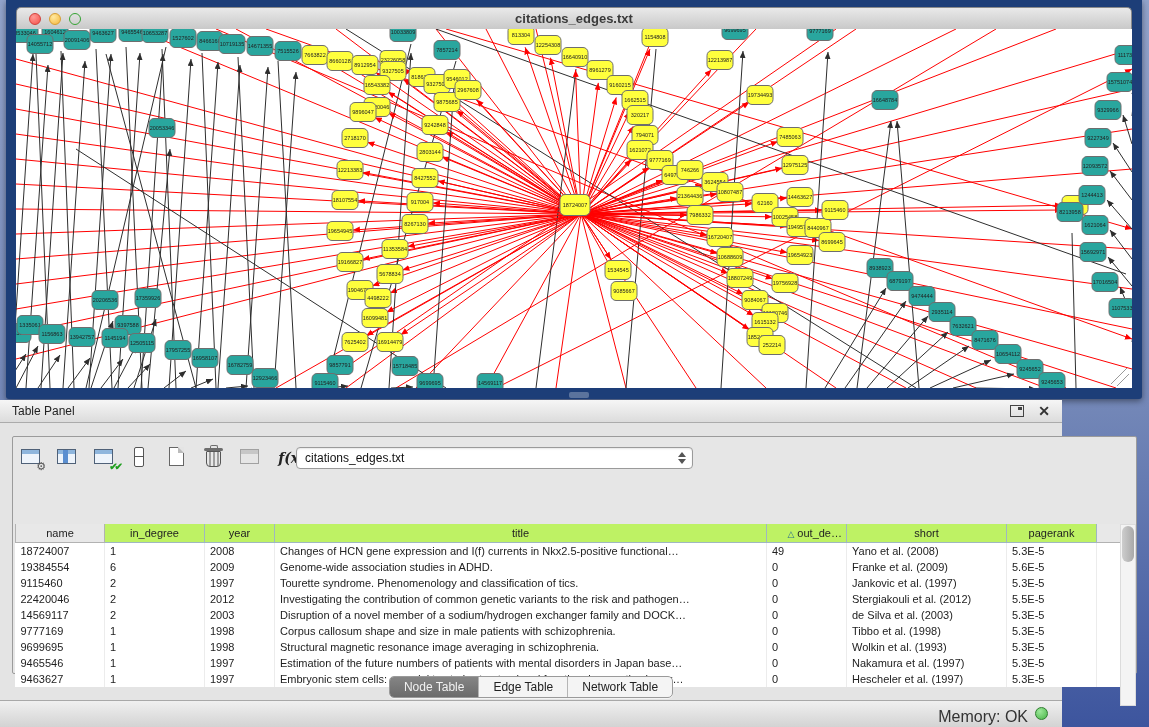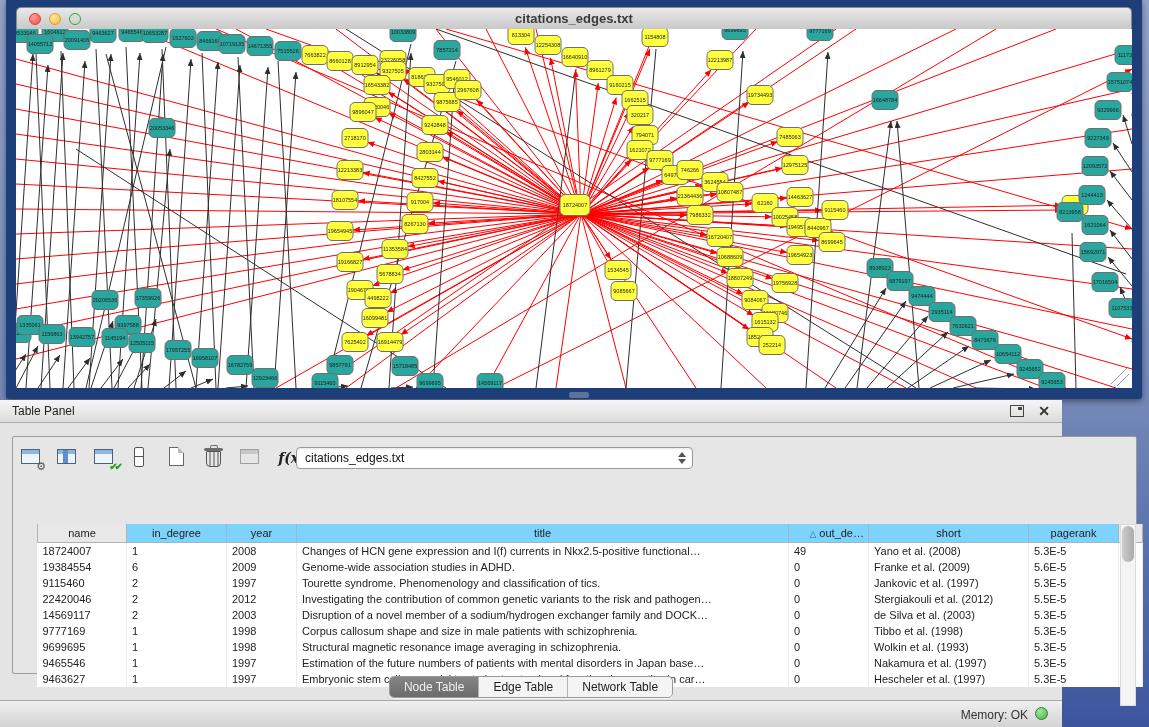--- a/index.html
+++ b/index.html
@@ -56,40 +56,40 @@
   .combo{position:absolute;left:277px;top:4px;width:397px;height:22px;background:#fff;
       border:1px solid #9a9a9a;border-radius:4px;box-sizing:border-box;
       font-size:12px;line-height:20px;padding-left:8px;color:#111;
       box-shadow:inset 0 1px 2px rgba(0,0,0,.10);}
   .combo .arrows{position:absolute;right:5px;top:2px;width:11px;height:16px;}
   .combo .arrows i{position:absolute;left:2px;width:0;height:0;border-left:4px solid transparent;border-right:4px solid transparent;}
   .combo .arrows i.up{top:2px;border-bottom:5px solid #555;}
   .combo .arrows i.dn{bottom:2px;border-top:5px solid #555;}
   
   table.grid{position:absolute;left:2px;top:87px;border-collapse:collapse;table-layout:fixed;width:1105px;
-      font-size:11px;color:#222;background:#fff;margin-left:22px;}
-  table.grid th{height:18px;background:#7dd3fc;border:1px solid #9fb7c2;border-top:none;
+      font-size:11px;color:#222;background:#fff;}
+  table.grid th{height:18px;background:#bef264;border:1px solid #9fb7c2;border-top:none;
       font-weight:normal;font-size:11px;padding:0 4px;overflow:hidden;white-space:nowrap;}
   table.grid th.namecol{background:#e8e8e8;border-color:#b2b2b2;}
   table.grid td{height:16px;padding:0 5px;border-right:1px solid #ececec;
       overflow:hidden;white-space:nowrap;text-overflow:clip;}
   .sort-tri{color:#2e6f8e;font-size:9px;margin-right:3px;}
   .vscroll{position:absolute;left:1107px;top:87px;width:16px;height:182px;background:#f4f4f4;border:1px solid #dcdcdc;box-sizing:border-box;}
   .vscroll .thumb{margin:1px;height:36px;border-radius:7px;background:linear-gradient(90deg,#cdcdcd,#a9a9a9);}
   
   .tabs{position:absolute;left:0;right:0;top:276px;text-align:center;}
   .seg{display:inline-flex;border:1px solid #9a9a9a;border-radius:5px;overflow:hidden;
       background:#f4f4f4;box-shadow:0 1px 0 rgba(255,255,255,.6);}
   .seg .tab{padding:3px 14px;font-size:12px;color:#222;border-right:1px solid #b5b5b5;cursor:default;}
   .seg .tab:last-child{border-right:none;}
   .seg .tab.sel{background:linear-gradient(#858585,#6b6b6b);color:#f2f2f2;}
   
   .statusbar{position:absolute;left:0;right:0;top:300px;height:27px;
       background:linear-gradient(#f0f0f0,#d2d2d2);border-top:1px solid #a8a8a8;}
-  .mem{position:absolute;right:34px;top:7px;font-size:12px;color:#333;}
+  .mem{position:absolute;right:34px;top:7px;font-size:16px;color:#333;}
   .memdot{position:absolute;right:14px;top:6px;width:13px;height:13px;border-radius:50%;
       background:radial-gradient(circle at 35% 30%,#9de89a,#49b548);border:1px solid #2f7d2f;box-sizing:border-box;}
 </style>
 </head>
 <body>
 
 <div id="app">
 
   <div class="net-window">
     <div class="titlebar">

